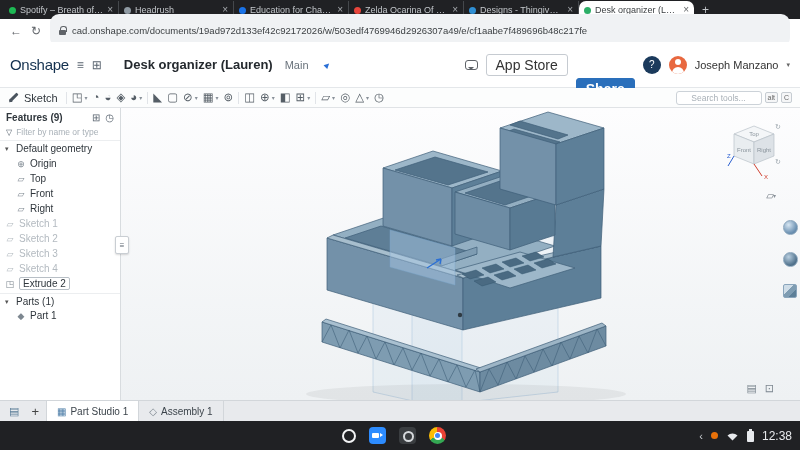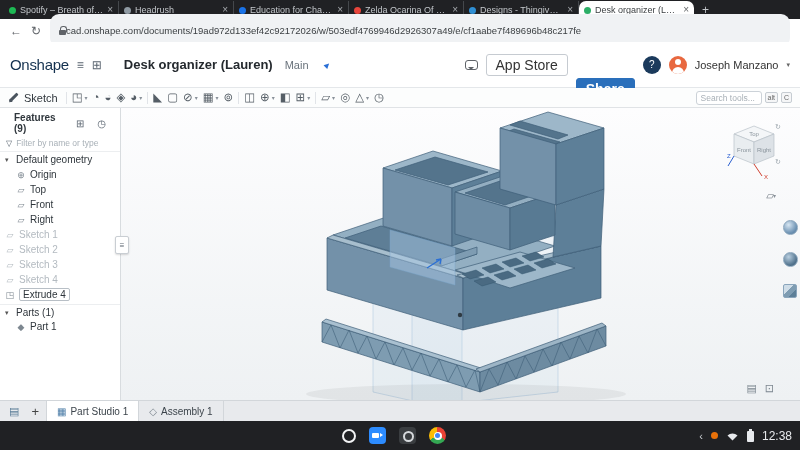--- a/index.html
+++ b/index.html
@@ -11,21 +11,21 @@
   .tab { width:115px; height:18px; display:flex; align-items:center; gap:4px; padding:0 5px; color:#c3c7cb; font-size:9px; border-right:1px solid #45484c; cursor:default; }
   .tab.active { background:#ffffff; color:#3c4043; border-radius:7px 7px 0 0; border-right:none; }
   .fav { width:7px; height:7px; border-radius:50%; flex:none; }
   .tab-t { flex:1; white-space:nowrap; overflow:hidden; text-overflow:ellipsis; }
   .tab-x { font-size:10px; line-height:10px; color:inherit; opacity:.8; }
   .newtab { color:#c3c7cb; font-size:12px; padding:0 8px 2px; }
 
   
   .addressbar { position:absolute; top:19px; left:0; width:800px; height:23px; background:#ffffff; display:flex; align-items:center; gap:9px; padding:0 10px; }
   .nav-ic { color:#5f6368; font-size:12px; line-height:1; }
-  .urlpill { flex:1; height:33px; background:#f0f2f4; border-radius:9px; display:flex; align-items:center; padding:0 9px; }
+  .urlpill { flex:1; height:33px; background:#f0f2f4; border-radius:9px; display:flex; align-items:center; gap:6px; padding:0 9px; }
   .lock { position:relative; width:7px; height:5px; background:#5f6368; border-radius:1px; margin-top:3px; flex:none; }
   .lock::before { content:""; position:absolute; top:-4px; left:1px; width:5px; height:5px; border:1px solid #5f6368; border-bottom:none; border-radius:3px 3px 0 0; }
   .urltext { font-size:9.5px; color:#3c4043; white-space:nowrap; overflow:hidden; }
 
   
   .osheader { position:absolute; top:42px; left:0; width:800px; height:46px; background:#fff; border-bottom:1px solid #e4e7ea; display:flex; align-items:center; padding:0 10px; gap:8px; }
   .oslogo { font-size:15px; font-weight:normal; color:#14314f; letter-spacing:-.3px; }
   .hd-ic { color:#5a6570; font-size:12px; }
   .doc-title { font-size:13px; font-weight:bold; color:#24292e; margin-left:14px; }
   .workspace { font-size:11px; color:#6a737c; margin-left:4px; }
@@ -45,32 +45,32 @@
   
   .cadbar { position:absolute; top:88px; left:0; width:800px; height:20px; background:#fcfdfd; border-bottom:1px solid #e0e3e6; display:flex; align-items:center; padding:0 8px; gap:5px; }
   .pencil { position:relative; width:11px; height:11px; }
   .pencil::before { content:""; position:absolute; top:4px; left:0; width:11px; height:2.5px; background:#4a545e; border-radius:1px; transform:rotate(-45deg); }
   .pencil::after { content:""; position:absolute; top:8px; left:-1px; width:0; height:0; border:2px solid transparent; border-right:3px solid #4a545e; transform:rotate(-45deg); }
   .sk-label { font-size:11px; color:#2f363c; margin-right:3px; }
   .tdiv { width:1px; height:12px; background:#e1e4e8; }
   .ti { font-size:11.5px; color:#555e66; line-height:1; }
   .tc { font-size:6px; color:#8a929a; margin-left:-3px; }
   .searchwrap { margin-left:auto; display:flex; align-items:center; gap:3px; }
-  .searchin { width:66px; height:14px; border:1px solid #ccd2d8; border-radius:3px; font-size:8.5px; padding:0 4px; color:#333; font-family:"Liberation Sans",sans-serif; }
+  .searchin { width:86px; height:14px; border:1px solid #ccd2d8; border-radius:3px; font-size:8.5px; padding:0 4px; color:#333; font-family:"Liberation Sans",sans-serif;text-align:center; }
   .searchin::placeholder { color:#a8b0b7; }
   .keycap { font-size:7px; color:#666; background:#f5f6f7; border:1px solid #c6ccd2; border-radius:2px; padding:0 2px; line-height:9px; }
 
   
   .mainarea { position:absolute; top:108px; left:0; width:800px; height:292px; }
   .canvas { position:absolute; left:121px; top:0; right:0; bottom:0; background:linear-gradient(#fdfdfe,#eef1f3); }
   .modelsvg { position:absolute; inset:0; width:679px; height:292px; }
 
   
   .fpanel { position:absolute; left:0; top:0; width:121px; height:292px; background:#fff; border-right:1px solid #d8dcdf; font-size:10px; z-index:3; }
-  .fp-head { display:flex; align-items:center; gap:13px; padding:4px 14px 2px; }
+  .fp-head { display:flex; align-items:center; gap:5px; padding:4px 6px 2px; }
   .fp-title { flex:1; font-weight:bold; font-size:10px; color:#30373d; }
   .fp-hic { font-size:10px; color:#5a6570; }
   .fp-filter { display:flex; align-items:center; gap:4px; padding:2px 6px 3px; border-bottom:1px solid #eceef0; }
   .funnel { font-size:8px; color:#5a6570; }
   .fp-filter input { flex:1; border:none; outline:none; font-size:8.5px; color:#333; width:80px; font-family:"Liberation Sans",sans-serif; }
   .fp-filter input::placeholder { color:#a8b0b7; }
   .row { display:flex; align-items:center; gap:4px; padding:0 5px; height:15px; }
   .rcaret { font-size:7px; color:#555; width:7px; }
   .ric { font-size:9px; color:#7d8790; width:10px; text-align:center; }
   .rlabel { color:#2f363c; white-space:nowrap; }
@@ -370,21 +370,21 @@
       <div class="row muted">
         <span class="ric">▱</span>
         <span class="rlabel">Sketch 3</span>
       </div>
       <div class="row muted">
         <span class="ric">▱</span>
         <span class="rlabel">Sketch 4</span>
       </div>
       <div class="row">
         <span class="ric">◳</span>
-        <span class="rlabel selbox">Extrude 4</span>
+        <span class="rlabel selbox">Extrude 2</span>
       </div>
       <div class="row sect">
         <span class="rcaret">▾</span>
         <span class="rlabel">Parts (1)</span>
       </div>
       <div class="row indent">
         <span class="ric">◆</span>
         <span class="rlabel">Part 1</span>
       </div>
     </div>

